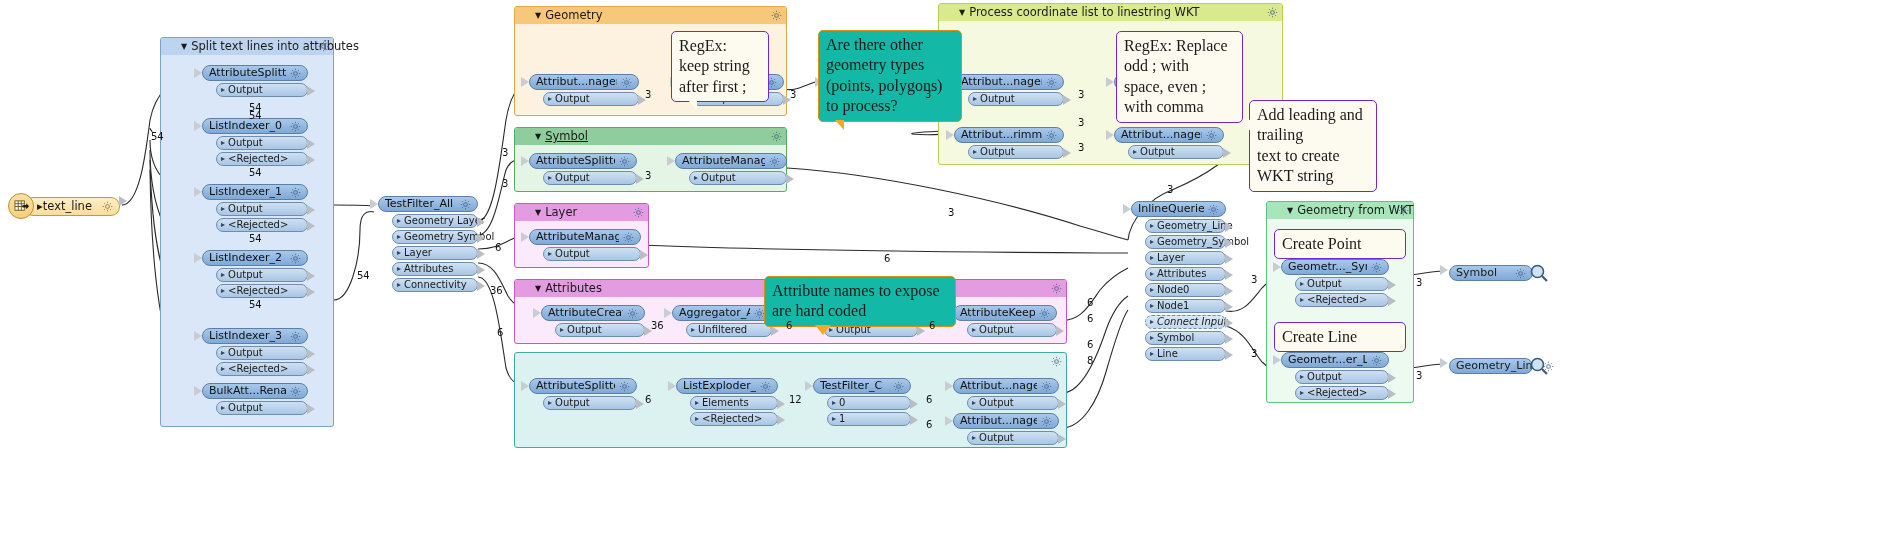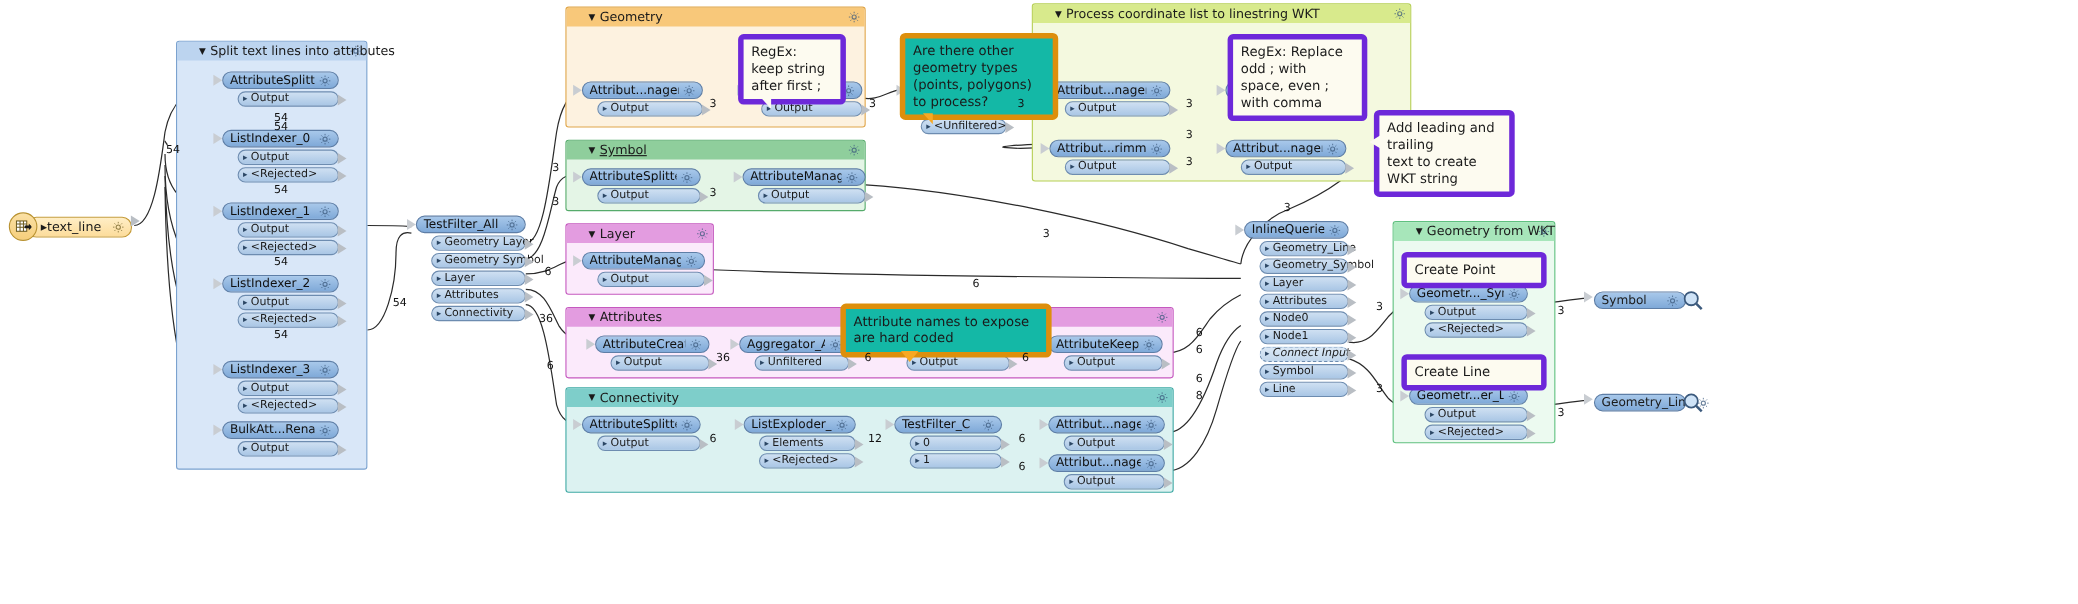--- a/index.html
+++ b/index.html
@@ -38,23 +38,23 @@
   
   .reader{position:absolute;display:flex;align-items:center;}
   .reader .disc{width:24px;height:24px;border-radius:50%;border:1px solid #b8912f;
        background:linear-gradient(#fbe0a4,#f6cf7c);display:flex;align-items:center;
        justify-content:center;position:relative;z-index:2;}
   .reader .rbody{height:17px;line-height:17px;border:1px solid #c59a36;border-radius:9px;
        background:linear-gradient(#ffeec6,#fcdc9b);padding:0 6px 0 12px;margin-left:-10px;
        display:flex;align-items:center;font-size:11.5px;}
 
   
-  .note{position:absolute;border:5px solid #6d28d9;border-radius:5px;
-        background:#fdfbf0;padding:4px 7px;font-size:12px;line-height:1.28;
-        box-sizing:border-box;white-space:pre-line;color:#1a1a1a;}
+  .note{position:absolute;border:1px solid #6d28d9;border-radius:5px;
+        background:#fdfbf0;padding:4px 7px;font-size:16px;line-height:1.28;
+        box-sizing:border-box;white-space:pre-line;color:#1a1a1a;font-family:Liberation Serif, serif;}
   .note.orange{background:#14b8a6;border-color:#dd8f0c;color:#1a1a1a;}
   .note.plain{background:#fdfbf0;}
   .note .tail{position:absolute;width:0;height:0;}
 
   
   .cnt{position:absolute;font-size:10px;color:#111;background:transparent;}
 
   
   .endnode{position:absolute;display:flex;align-items:center;}
   .endnode .ebody{height:16px;line-height:16px;border:1px solid #5e7ea6;border-radius:8px;
@@ -159,21 +159,20 @@
           </svg></span>
       </div>
       <div class="group" style="left: 514px; top: 279px; width: 553px; height: 65px; background: rgb(251, 234, 251); border: 1px solid rgb(197, 89, 191);">
         <div class="ghead" style="background: rgb(227, 156, 224);"><span class="tri">▼</span><span>Attributes</span></div>
         <span style="position: absolute; right: 4px; top: 3px;"><svg class="gear" viewBox="0 0 16 16">
             <path fill="none" stroke="#3c5a7d" stroke-width="1.5" d="M8 5.3a2.7 2.7 0 100 5.4 2.7 2.7 0 000-5.4z"></path>
             <path fill="none" stroke="#3c5a7d" stroke-width="1.3" d="M8 1v2M8 13v2M1 8h2M13 8h2M3.1 3.1l1.4 1.4M11.5 11.5l1.4 1.4M12.9 3.1l-1.4 1.4M4.5 11.5L3.1 12.9"></path>
           </svg></span>
       </div>
       <div class="group" style="left: 514px; top: 352px; width: 553px; height: 96px; background: rgb(220, 242, 241); border: 1px solid rgb(63, 169, 164);">
-        <div class="ghead" style="background: rgb(126, 206, 202);"><span class="tri">▼</span><span>Connectivity</span></div>
         <span style="position: absolute; right: 4px; top: 3px;"><svg class="gear" viewBox="0 0 16 16">
             <path fill="none" stroke="#3c5a7d" stroke-width="1.5" d="M8 5.3a2.7 2.7 0 100 5.4 2.7 2.7 0 000-5.4z"></path>
             <path fill="none" stroke="#3c5a7d" stroke-width="1.3" d="M8 1v2M8 13v2M1 8h2M13 8h2M3.1 3.1l1.4 1.4M11.5 11.5l1.4 1.4M12.9 3.1l-1.4 1.4M4.5 11.5L3.1 12.9"></path>
           </svg></span>
       </div>
       <div class="group" style="left: 938px; top: 3px; width: 345px; height: 162px; background: rgb(244, 249, 223); border: 1px solid rgb(182, 207, 85);">
         <div class="ghead" style="background: rgb(216, 234, 140);"><span class="tri">▼</span><span>Process coordinate list to linestring WKT</span></div>
         <span style="position: absolute; right: 4px; top: 3px;"><svg class="gear" viewBox="0 0 16 16">
             <path fill="none" stroke="#3c5a7d" stroke-width="1.5" d="M8 5.3a2.7 2.7 0 100 5.4 2.7 2.7 0 000-5.4z"></path>
             <path fill="none" stroke="#3c5a7d" stroke-width="1.3" d="M8 1v2M8 13v2M1 8h2M13 8h2M3.1 3.1l1.4 1.4M11.5 11.5l1.4 1.4M12.9 3.1l-1.4 1.4M4.5 11.5L3.1 12.9"></path>

